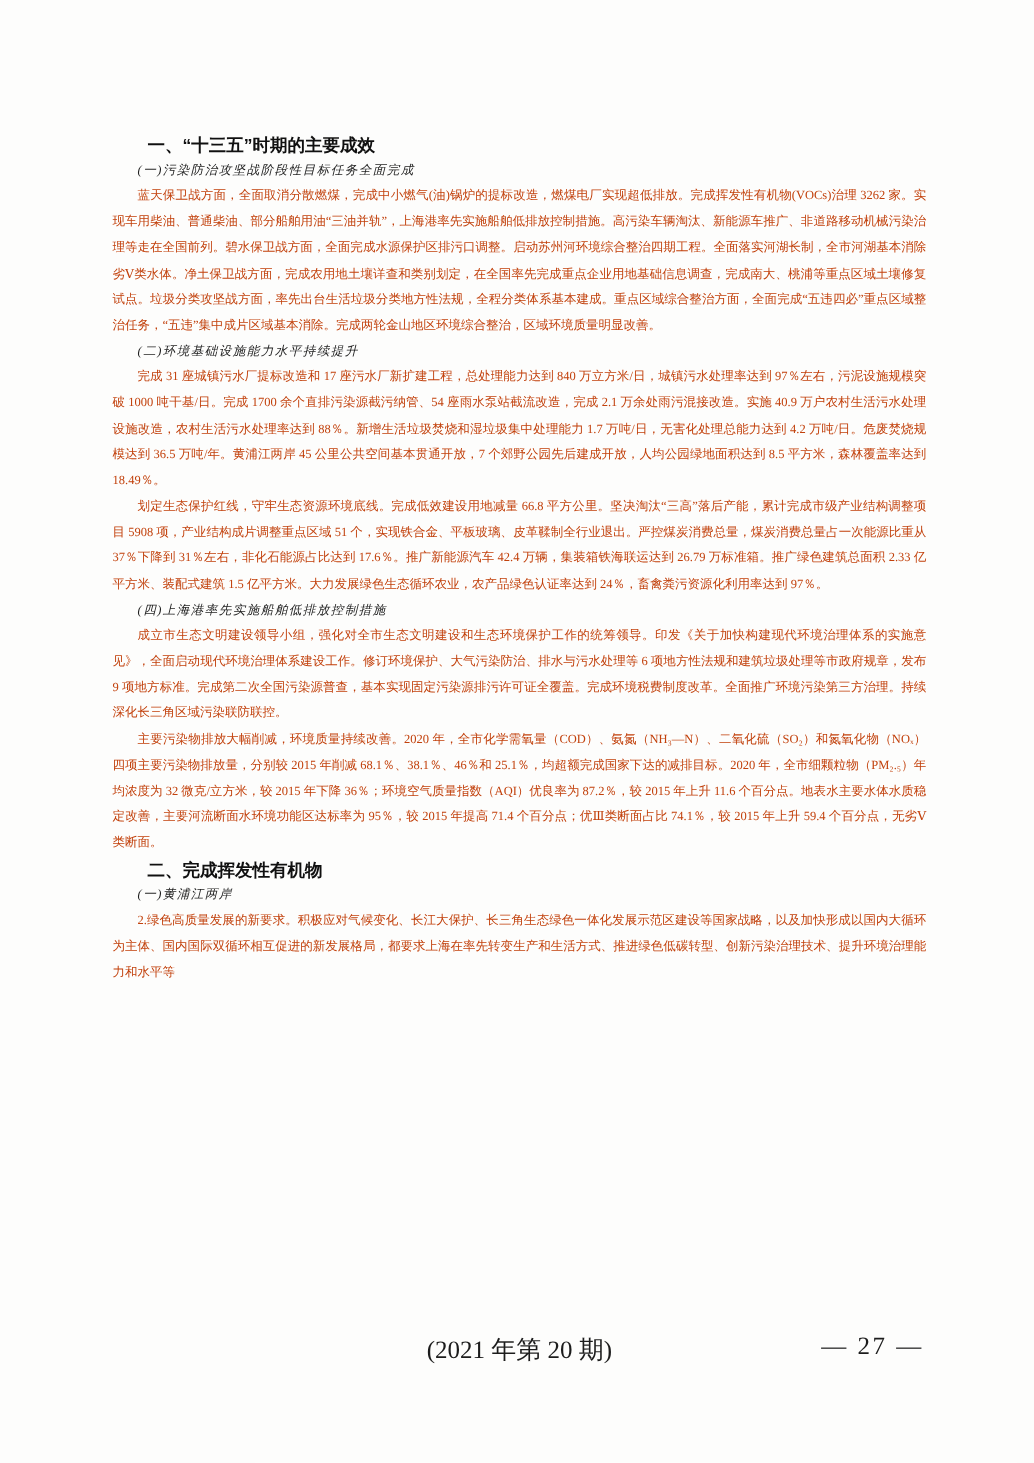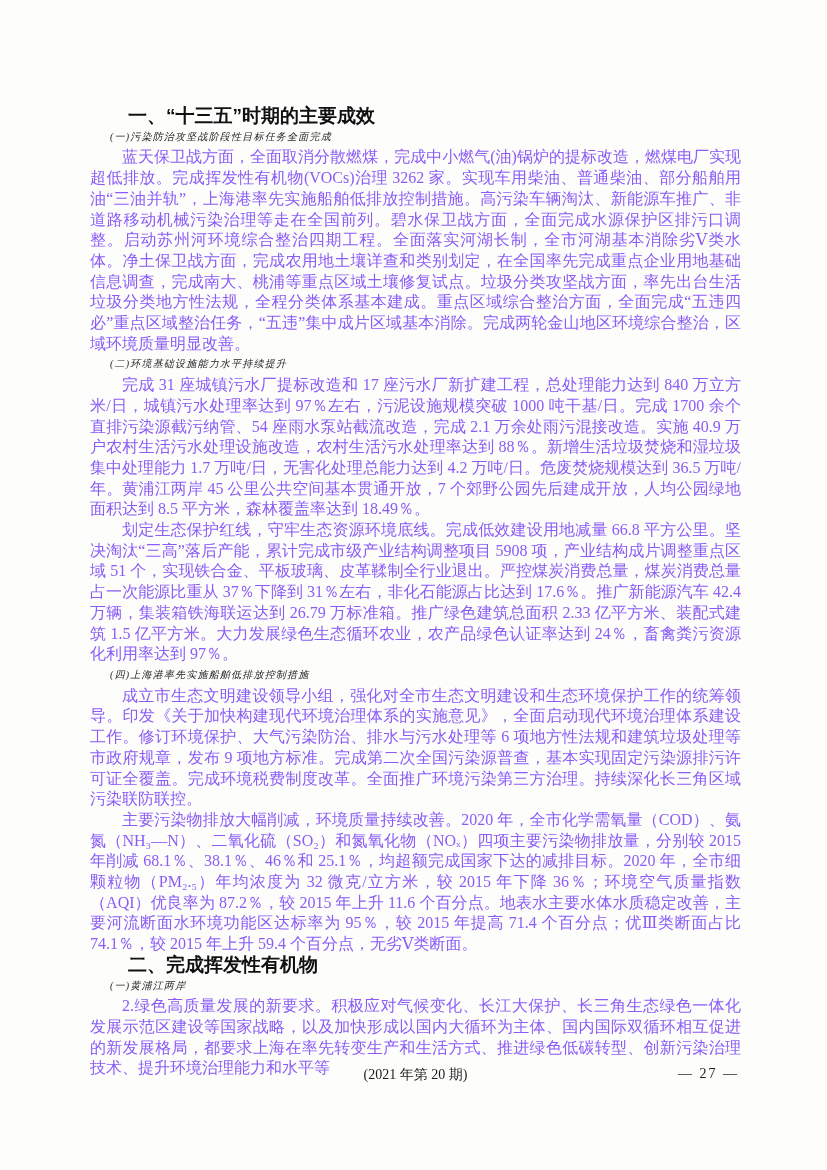--- a/index.html
+++ b/index.html
@@ -18,49 +18,49 @@
   }
   .content {
     position: absolute;
     left: 90px; top: 106px;
     width: 651px;
   }
   .h-main {
     margin: 0;
     font-family: "Liberation Sans", "DejaVu Sans", sans-serif;
     font-weight: 700;
-    font-size: 19px;
+    font-size: 14px;
     line-height: 20.7px;
     text-indent: 2em;
     color: #101010;
   }
   .h-sub {
     margin: 0;
     font-family: "Liberation Serif", "DejaVu Serif", serif;
     font-style: italic;
     font-weight: 400;
     font-size: 10px;
     line-height: 20.7px;
     text-indent: 2em;
     letter-spacing: 1.2px;
     color: #1e1e1e;
   }
   .body-para {
     margin: 0;
-    font-size: 16px;
+    font-size: 10px;
     line-height: 20.7px;
     text-align: justify;
     text-indent: 2em;
-    color: #8b5cf6;
+    color: #c2410c;
   }
   .footer {
     position: absolute;
     left: 90px; top: 1066px;
     width: 651px; height: 21px;
-    font-size: 14px;
+    font-size: 20px;
     color: #1c1c1c;
   }
   .footer .issue {
     position: absolute;
     left: 0; right: 0;
     text-align: center;
   }
   .footer .pagenum {
     position: absolute;
     right: 2px; top: 0;

